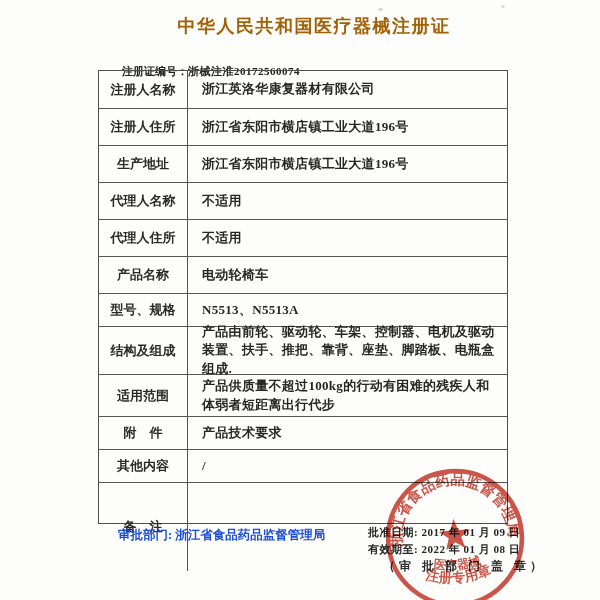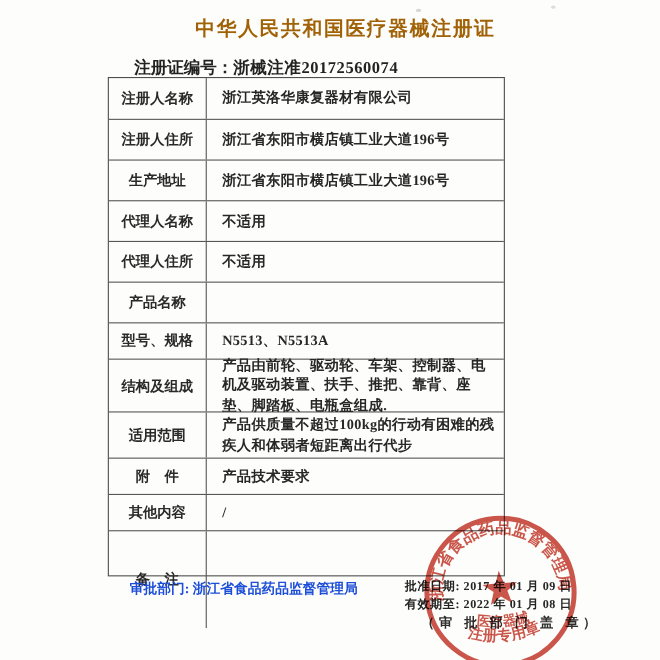--- a/index.html
+++ b/index.html
@@ -15,26 +15,26 @@
     position:absolute;inset:0;
     background:#fdfdfb;
   }
   .doc-title{
     position:absolute;top:14px;left:0;width:100%;
     text-align:center;
     font-size:18px;font-weight:bold;
     letter-spacing:1.5px;color:#a16207;margin-left:14px;
   }
   .cert-line{
-    position:absolute;top:52px;left:122px;
-    font-size:15px;font-weight:bold;color:#222;
+    position:absolute;top:64px;left:122px;
+    font-size:11px;font-weight:bold;color:#222;
   }
   .cert-line .cert-value{font-weight:600;letter-spacing:.5px;}
   .cert-table{
-    position:absolute;left:98px;top:70px;width:361px;
+    position:absolute;left:98px;top:70px;width:410px;
     border:1.5px solid #4e4e4e;
     box-sizing:border-box;
     background:transparent;
   }
   .row{
     display:flex;
     border-top:1px solid #565656;
     box-sizing:border-box;
   }
   .row:first-child{border-top:none;}
@@ -117,20 +117,21 @@
     <div class="row">
       <div class="cell-label">代理人名称</div>
       <div class="cell-value">不适用</div>
     </div>
     <div class="row">
       <div class="cell-label">代理人住所</div>
       <div class="cell-value">不适用</div>
     </div>
     <div class="row">
       <div class="cell-label">产品名称</div>
+      <div class="cell-value">电动轮椅车</div>
     </div>
     <div class="row h-33">
       <div class="cell-label">型号、规格</div>
       <div class="cell-value">N5513、N5513A</div>
     </div>
     <div class="row h-48">
       <div class="cell-label">结构及组成</div>
       <div class="cell-value">产品由前轮、驱动轮、车架、控制器、电机及驱动装置、扶手、推把、靠背、座垫、脚踏板、电瓶盒组成.</div>
     </div>
     <div class="row h-42">

